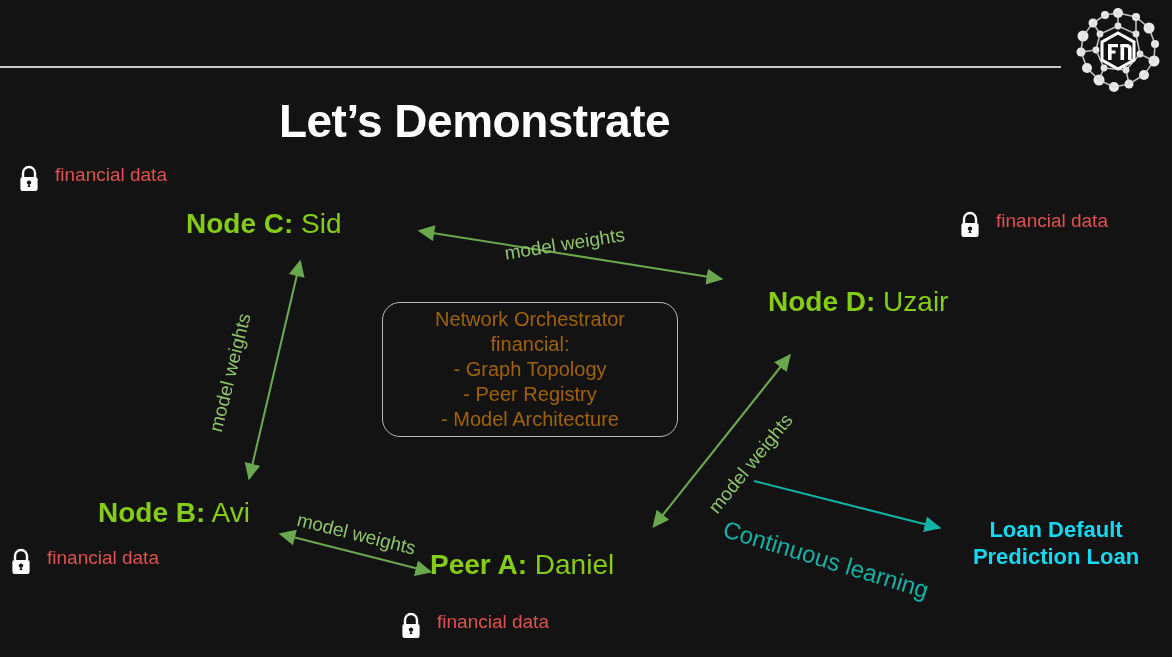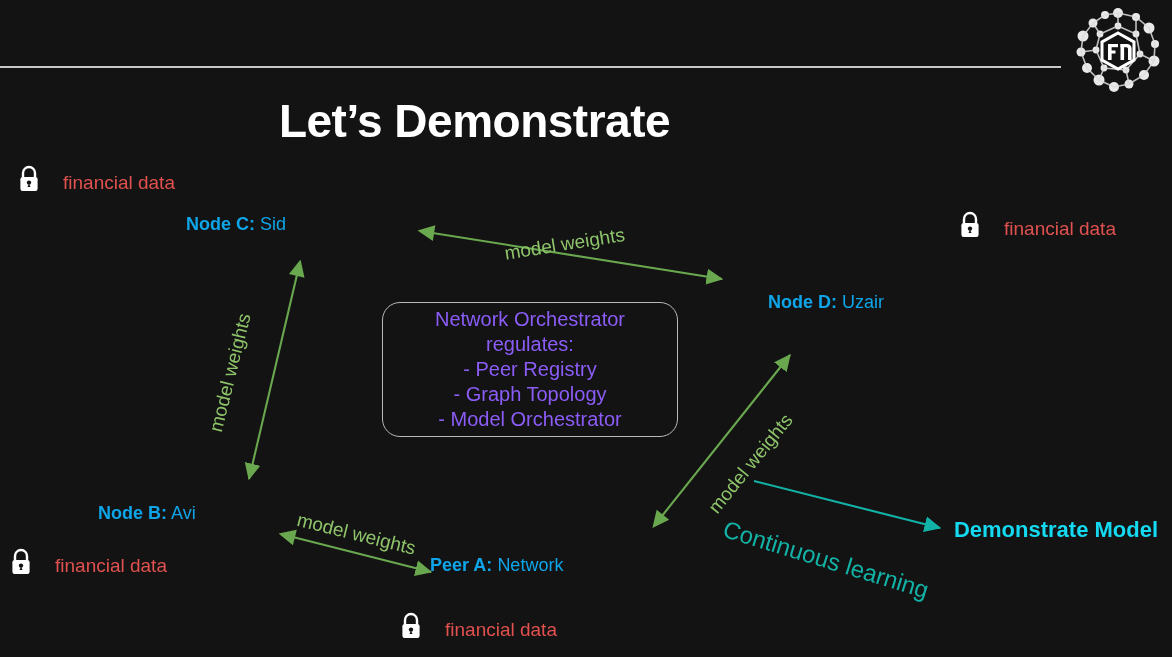--- a/index.html
+++ b/index.html
@@ -28,58 +28,58 @@
     position:absolute;left:0;top:95px;width:949px;
     text-align:center;
     color:#ffffff;
     font-size:46px;font-weight:bold;letter-spacing:-0.5px;
     line-height:52px;
   }
 
   
   .node{
     position:absolute;
-    color:#0ea5e9;
-    font-size:18px;
+    color:#84cc16;
+    font-size:28px;
     white-space:nowrap;
     line-height:34px;
   }
   .node b{font-weight:bold;}
   .node .nm{font-weight:normal;}
 
   #node-c{left:186px;top:207px;}
   #node-d{left:768px;top:285px;text-align:right;}
   #node-b{left:98px;top:496px;}
   #node-a{left:430px;top:548px;}
 
   
   .fin{
     position:absolute;
-    display:flex;align-items:flex-end;gap:21px;
+    display:flex;align-items:flex-start;gap:13px;
     white-space:nowrap;
   }
   .fin .lbl{
     color:#e0514f;
     font-size:19px;
     line-height:22px;
   }
   .fin svg{display:block;}
 
   #fin-c{left:16px;top:164px;}
   #fin-d{left:957px;top:210px;}
   #fin-b{left:8px;top:547px;}
   #fin-a{left:398px;top:611px;}
 
   
   .orch{
     position:absolute;left:382px;top:302px;width:296px;height:135px;
     border:1.5px solid #b9b9b9;border-radius:18px;
     box-sizing:border-box;
     display:flex;flex-direction:column;align-items:center;justify-content:center;
-    color:#8b5cf6;
+    color:#a16207;
     font-size:20px;
     line-height:25px;
     text-align:center;
   }
   .orch .ln{display:block;}
 
   
   #loan{
     position:absolute;left:940px;top:516px;width:232px;
     text-align:center;
@@ -182,41 +182,41 @@
   </svg>
 
   <div class="edge-lbl" id="lbl-cd">model weights</div>
   <div class="edge-lbl" id="lbl-cb">model weights</div>
   <div class="edge-lbl" id="lbl-ba">model weights</div>
   <div class="edge-lbl" id="lbl-ad">model weights</div>
   <div class="edge-lbl teal" id="lbl-cont">Continuous learning</div>
 
   <div class="orch">
     <span class="ln">Network Orchestrator</span>
-    <span class="ln">regulates:</span>
+    <span class="ln">financial:</span>
+    <span class="ln">- Graph Topology</span>
     <span class="ln">- Peer Registry</span>
-    <span class="ln">- Graph Topology</span>
-    <span class="ln">- Model Orchestrator</span>
+    <span class="ln">- Model Architecture</span>
   </div>
 
   <div class="node" id="node-c">
     <b>Node C:</b>
     <span class="nm">Sid</span>
   </div>
   <div class="node" id="node-d">
     <b>Node D:</b>
     <span class="nm">Uzair</span>
   </div>
   <div class="node" id="node-b">
     <b>Node B:</b>
     <span class="nm">Avi</span>
   </div>
   <div class="node" id="node-a">
     <b>Peer A:</b>
-    <span class="nm">Network</span>
+    <span class="nm">Daniel</span>
   </div>
 
   <div class="fin" id="fin-c">
     <span>
       <svg width="26" height="30" viewBox="0 0 26 30" aria-hidden="true">
         <path d="M7 13 V9 a6 6 0 0 1 12 0 V13" fill="none" stroke="#ffffff" stroke-width="2.4"></path>
         <rect x="4.4" y="13" width="17.2" height="14" rx="2.2" fill="#ffffff"></rect>
         <circle cx="13" cy="18.6" r="2.2" fill="#131313"></circle>
         <path d="M13 19.4 l1.5 3.6 h-3 z" fill="#131313"></path>
       </svg>
@@ -254,16 +254,17 @@
         <path d="M7 13 V9 a6 6 0 0 1 12 0 V13" fill="none" stroke="#ffffff" stroke-width="2.4"></path>
         <rect x="4.4" y="13" width="17.2" height="14" rx="2.2" fill="#ffffff"></rect>
         <circle cx="13" cy="18.6" r="2.2" fill="#131313"></circle>
         <path d="M13 19.4 l1.5 3.6 h-3 z" fill="#131313"></path>
       </svg>
     </span>
     <span class="lbl">financial data</span>
   </div>
 
   <div id="loan">
-    <div>Demonstrate Model</div>
+    <div>Loan Default</div>
+    <div>Prediction Loan</div>
   </div>
 
 </div>
 
 </body></html>

